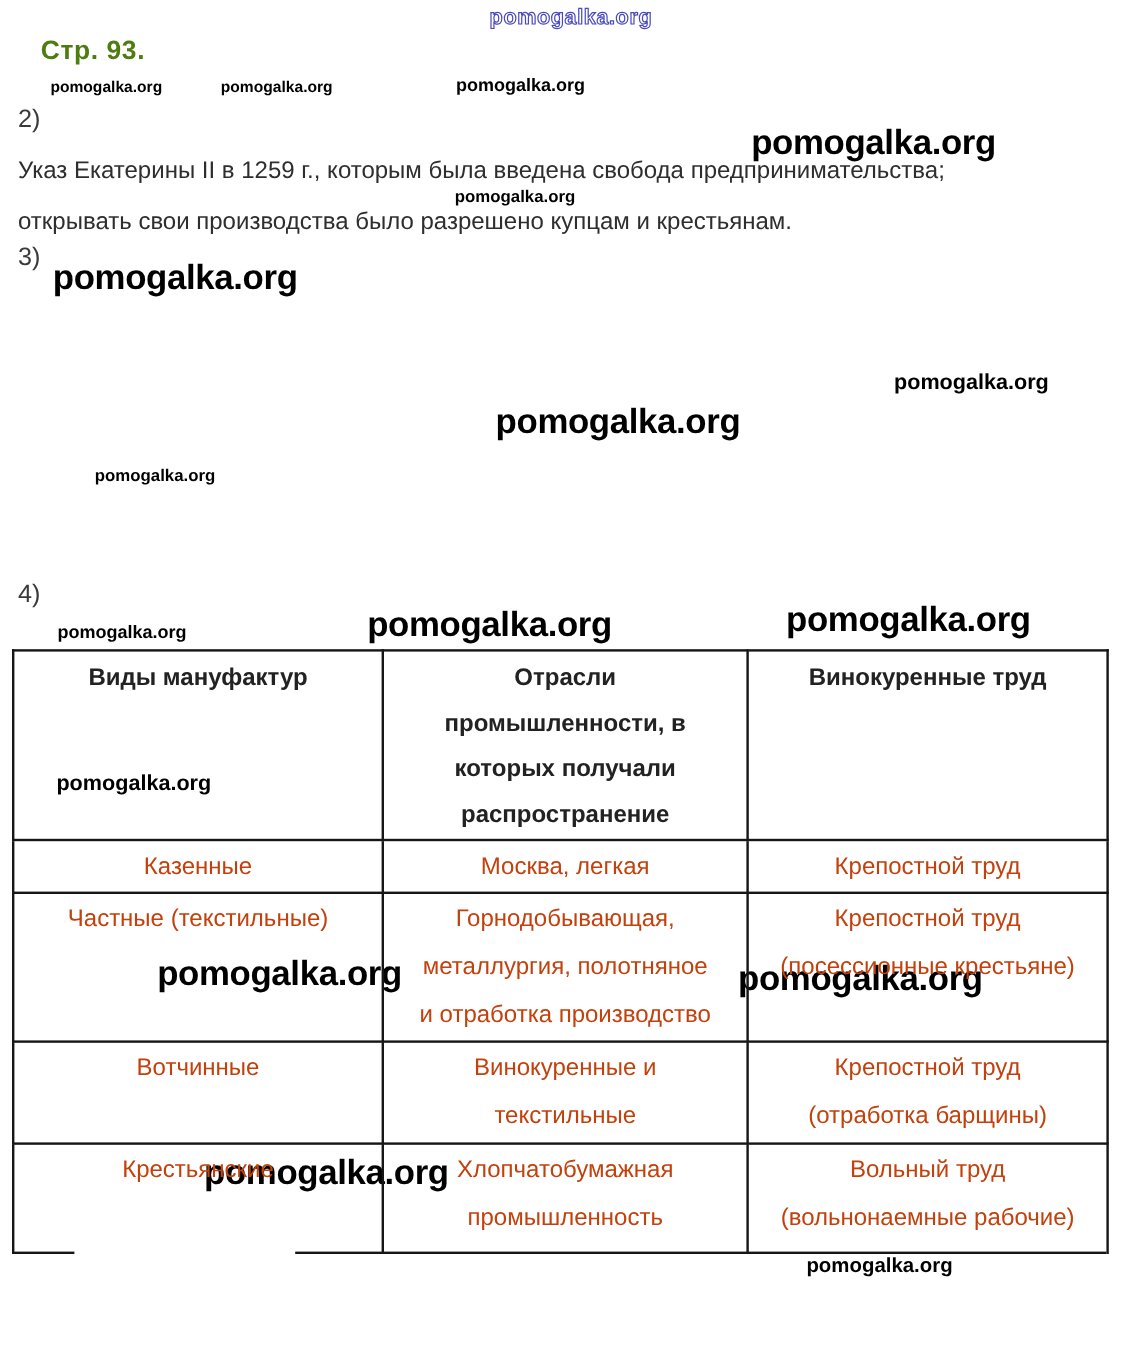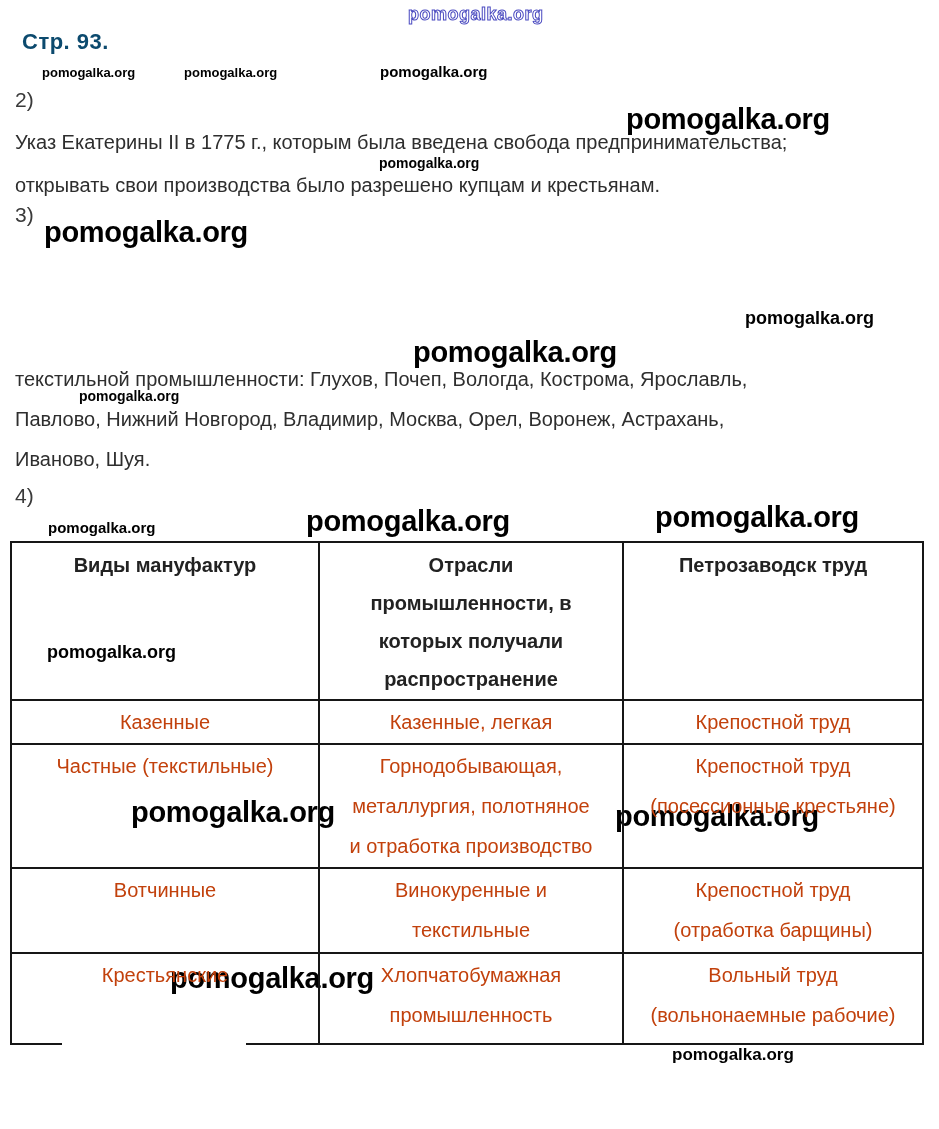--- a/index.html
+++ b/index.html
@@ -7,22 +7,22 @@
     position:relative;
     width:939px; height:1129px;
     background:#ffffff;
     font-family:"Liberation Sans", sans-serif;
     color:#2e2e2e;
     overflow:hidden;
   }
   .abs { position:absolute; }
 
   .page-title {
-    left:22px; top:29px;
-    font-size:22px; font-weight:bold; color:#0c4a6e;
+    left:34px; top:29px;
+    font-size:22px; font-weight:bold; color:#4d7c0f;
     letter-spacing:0.5px;
   }
   .qnum { font-size:21px; color:#3a3a3a; }
   .q2 { left:15px; top:88px; }
   .q3 { left:15px; top:203px; }
   .q4 { left:15px; top:484px; }
 
   .para {
     left:15px;
     font-size:20px;
@@ -132,51 +132,48 @@
   <span class="wm wm-lg wm-b5">pomogalka.org</span>
   <span class="wm wm-md wm-m2">pomogalka.org</span>
   <span class="wm wm-lg wm-b6">pomogalka.org</span>
   <span class="wm wm-lg wm-b7">pomogalka.org</span>
   <span class="wm wm-lg wm-b8">pomogalka.org</span>
   <span class="wm wm-s7">pomogalka.org</span>
 
   <div class="abs page-title">Стр. 93.</div>
 
   <div class="abs qnum q2">2)</div>
-  <div class="abs para para-2">Указ Екатерины II в 1775 г., которым была введена свобода предпринимательства;
+  <div class="abs para para-2">Указ Екатерины II в 1259 г., которым была введена свобода предпринимательства;
 открывать свои производства было разрешено купцам и крестьянам.</div>
 
   <div class="abs qnum q3">3)</div>
-  <div class="abs para para-3b">текстильной промышленности: Глухов, Почеп, Вологда, Кострома, Ярославль,
-Павлово, Нижний Новгород, Владимир, Москва, Орел, Воронеж, Астрахань,
-Иваново, Шуя.</div>
 
   <div class="abs qnum q4">4)</div>
 
   <div class="table-wrap">
     <table class="manufactories">
       <colgroup>
           <col class="c1">
           <col class="c2">
           <col class="c3">
         </colgroup>
       <thead>
         <tr style="height:155px;">
           <th>Виды мануфактур</th>
           <th>Отрасли
 промышленности, в
 которых получали
 распространение</th>
-          <th>Петрозаводск труд</th>
+          <th>Винокуренные труд</th>
         </tr>
       </thead>
       <tbody>
         <tr style="height:38px;">
           <td>Казенные</td>
-          <td>Казенные, легкая</td>
+          <td>Москва, легкая</td>
           <td>Крепостной труд</td>
         </tr>
         <tr style="height:120px;">
           <td>Частные (текстильные)</td>
           <td>Горнодобывающая,
 металлургия, полотняное
 и отработка производство</td>
           <td>Крепостной труд
 (посессионные крестьяне)</td>
         </tr>

